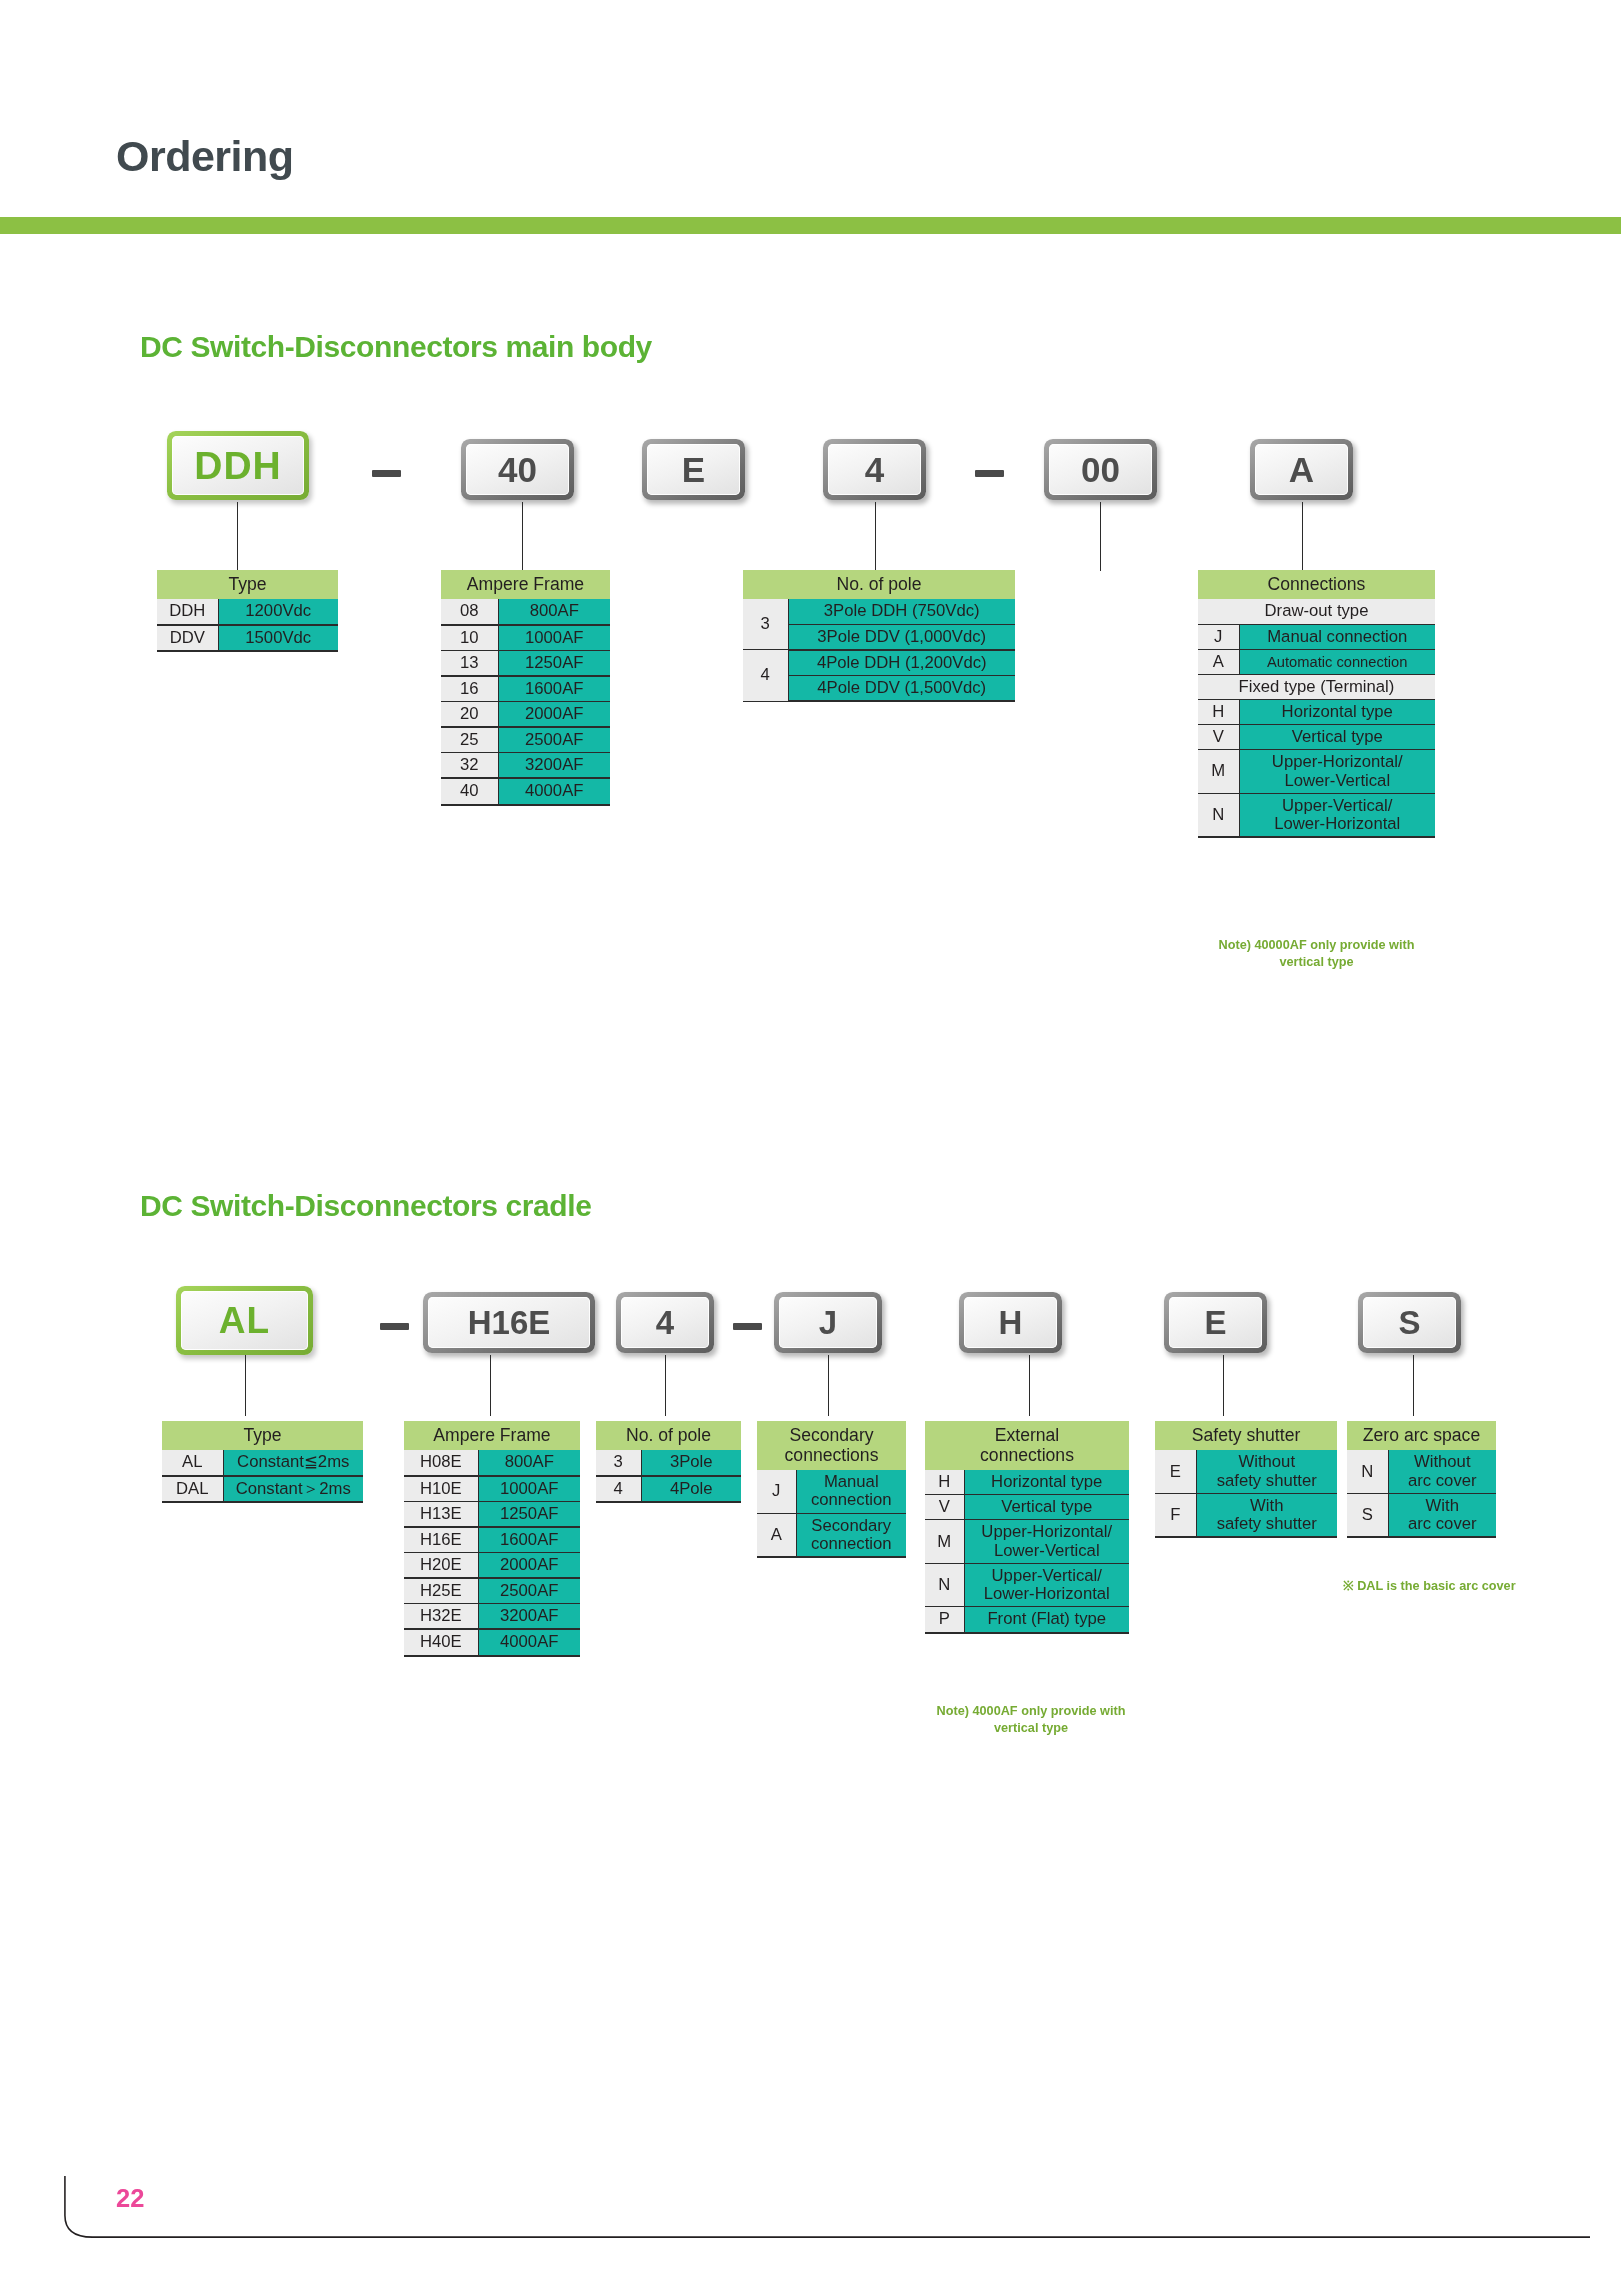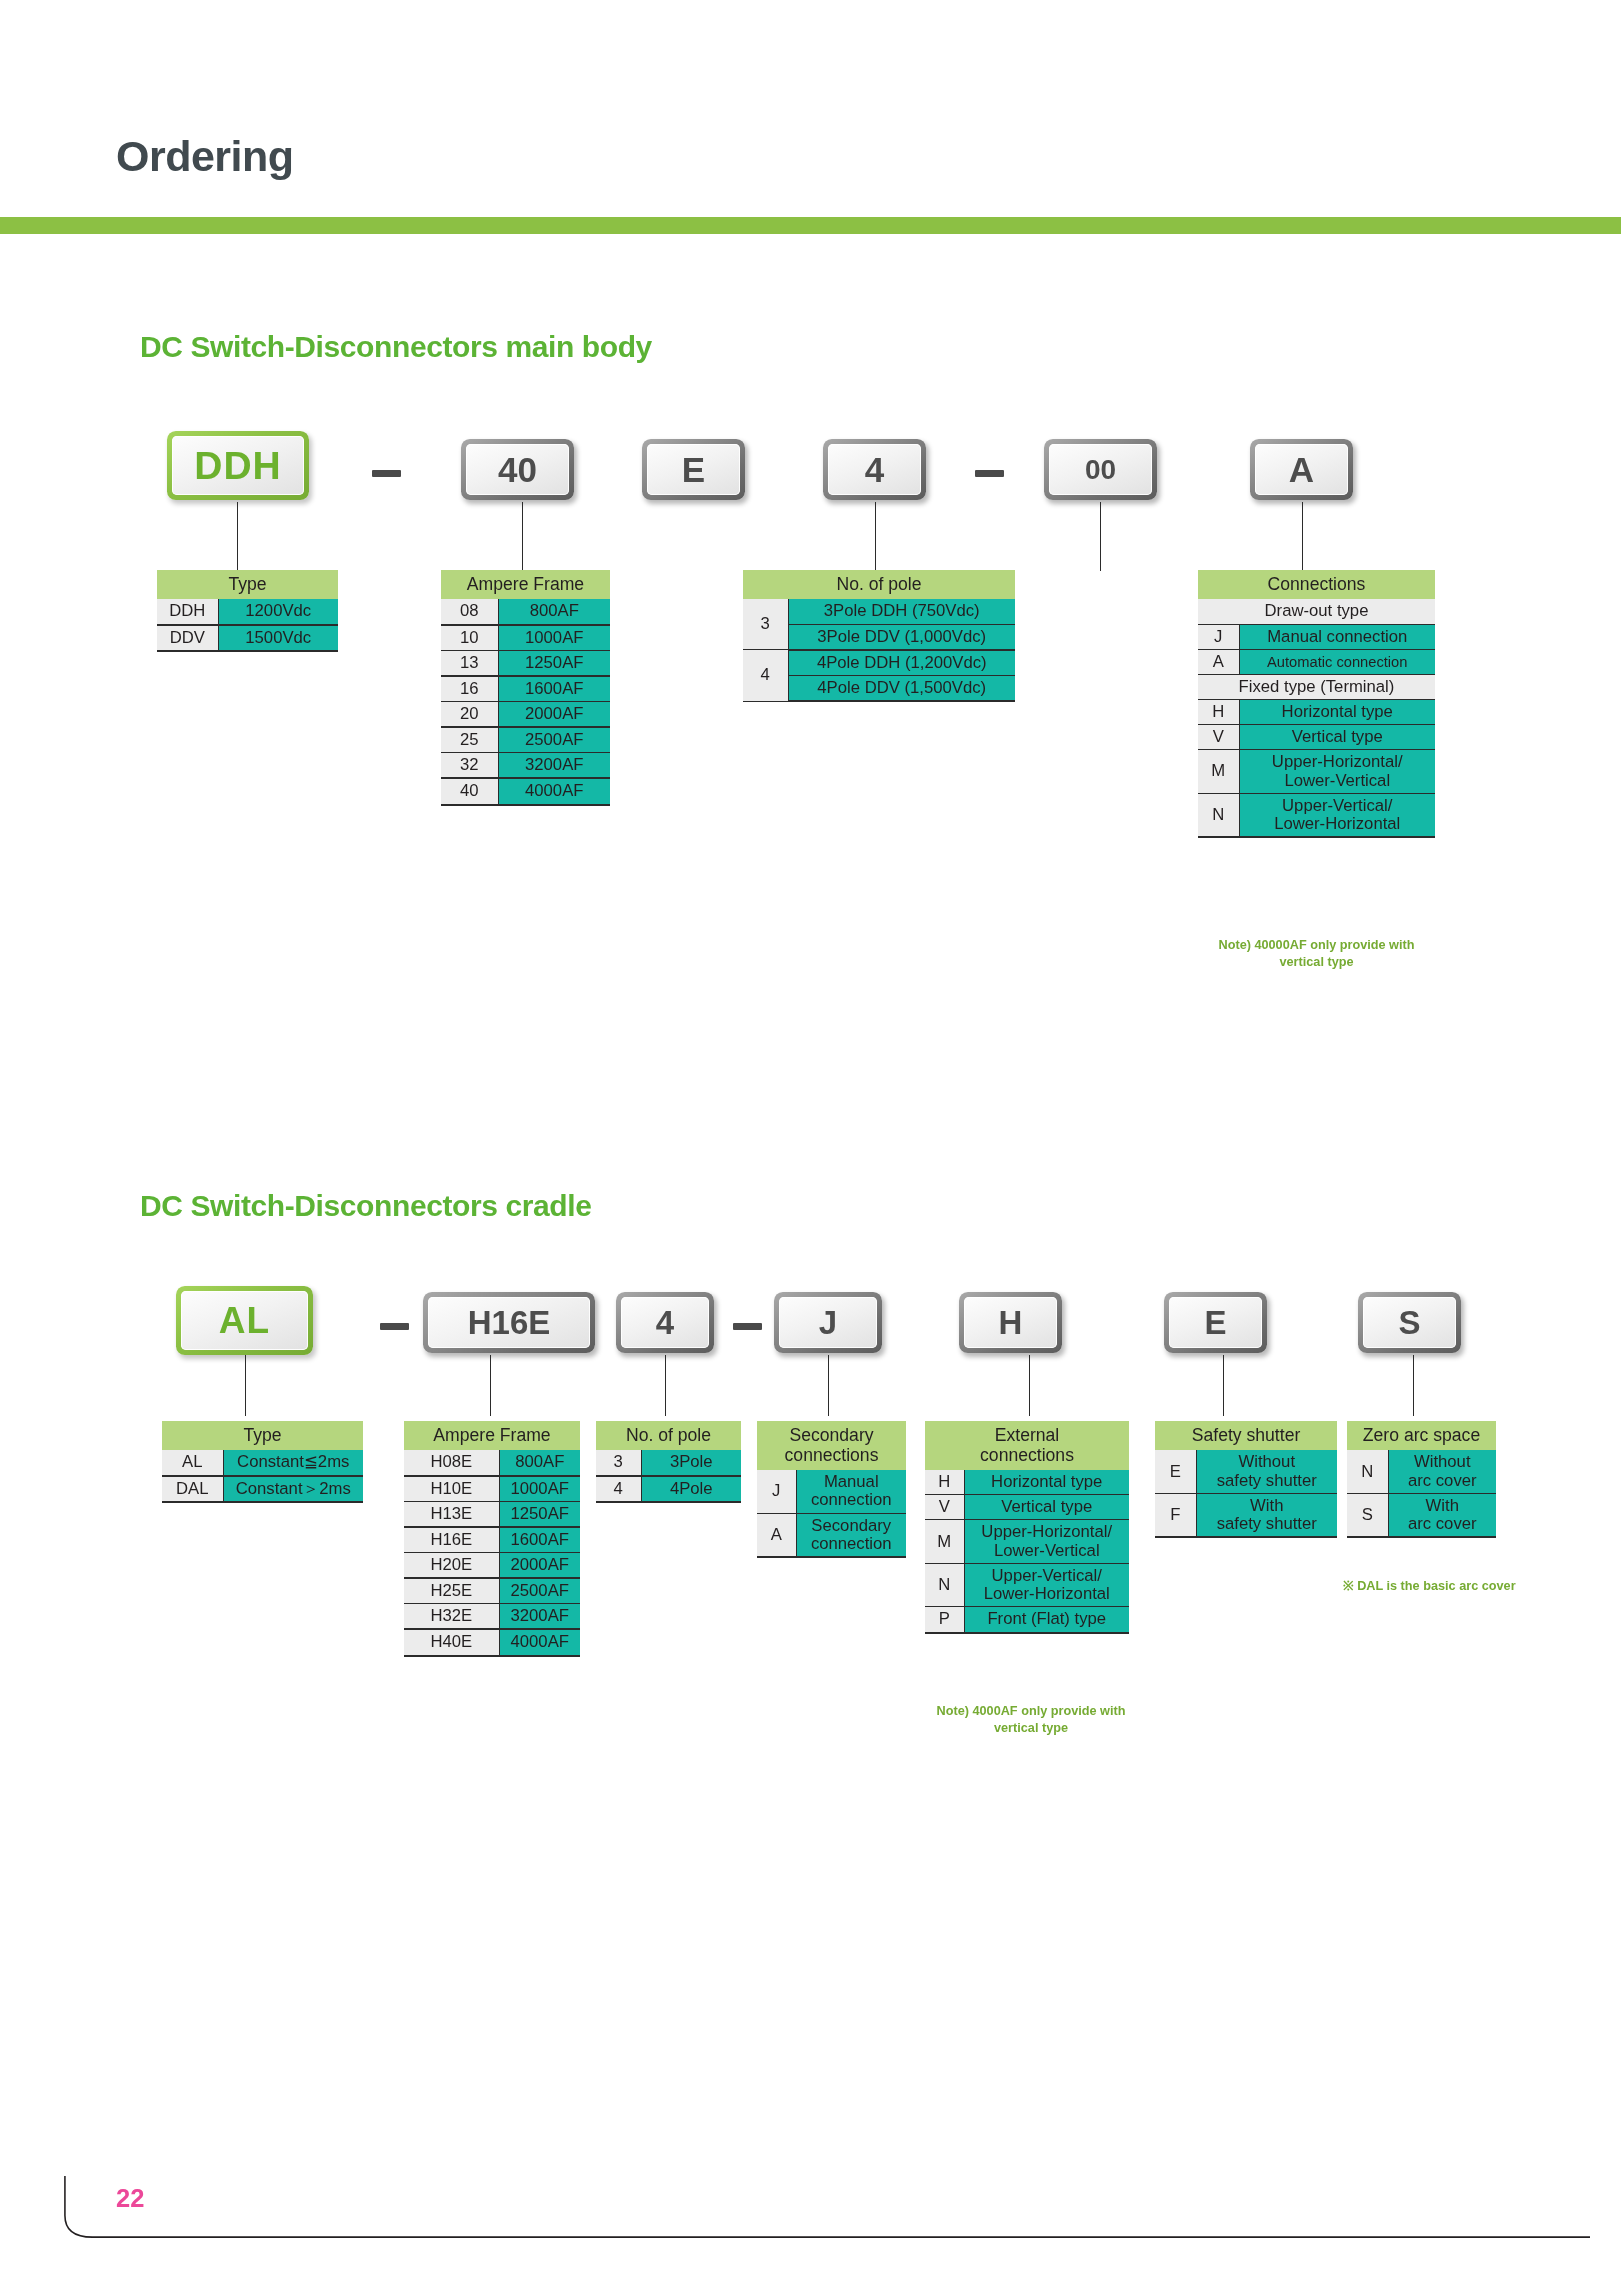--- a/index.html
+++ b/index.html
@@ -150,21 +150,21 @@
   <div class="inner" style="font-size:35px;">40</div>
 </div>
 <div class="codebox grey" style="left:642px; top:439px; width:103px; height:61px;">
   <div class="inner" style="font-size:35px;">E</div>
 </div>
 <div class="codebox grey" style="left:823px; top:439px; width:103px; height:61px;">
   <div class="inner" style="font-size:35px;">4</div>
 </div>
 <div class="dash" style="left:975px; top:470px;"></div>
 <div class="codebox grey" style="left:1044px; top:439px; width:113px; height:61px;">
-  <div class="inner" style="font-size:28px;text-align:center;">00</div>
+  <div class="inner" style="font-size:35px;text-align:center;">00</div>
 </div>
 <div class="codebox grey" style="left:1250px; top:439px; width:103px; height:61px;">
   <div class="inner" style="font-size:35px;">A</div>
 </div>
 
 <div class="connector" style="left:237px; top:502px; height:69px;"></div>
 <div class="connector" style="left:522px; top:502px; height:69px;"></div>
 <div class="connector" style="left:875px; top:502px; height:69px;"></div>
 <div class="connector" style="left:1100px; top:502px; height:69px;"></div>
 <div class="connector" style="left:1302px; top:502px; height:69px;"></div>
@@ -337,21 +337,21 @@
       </tr>
 </tbody>
   </table>
 
 <table class="spec" style="left:404px; top:1421px; width:176px;">
   <tbody>
       <tr class="hdr">
         <td colspan="2">Ampere Frame</td>
       </tr>
   <tr class="thick">
-        <td class="code" style="width:95px;">H08E</td>
+        <td class="code" style="width:74px;">H08E</td>
         <td class="val">800AF</td>
       </tr>
   <tr>
         <td class="code">H10E</td>
         <td class="val">1000AF</td>
       </tr>
   <tr class="thick">
         <td class="code">H13E</td>
         <td class="val">1250AF</td>
       </tr>

